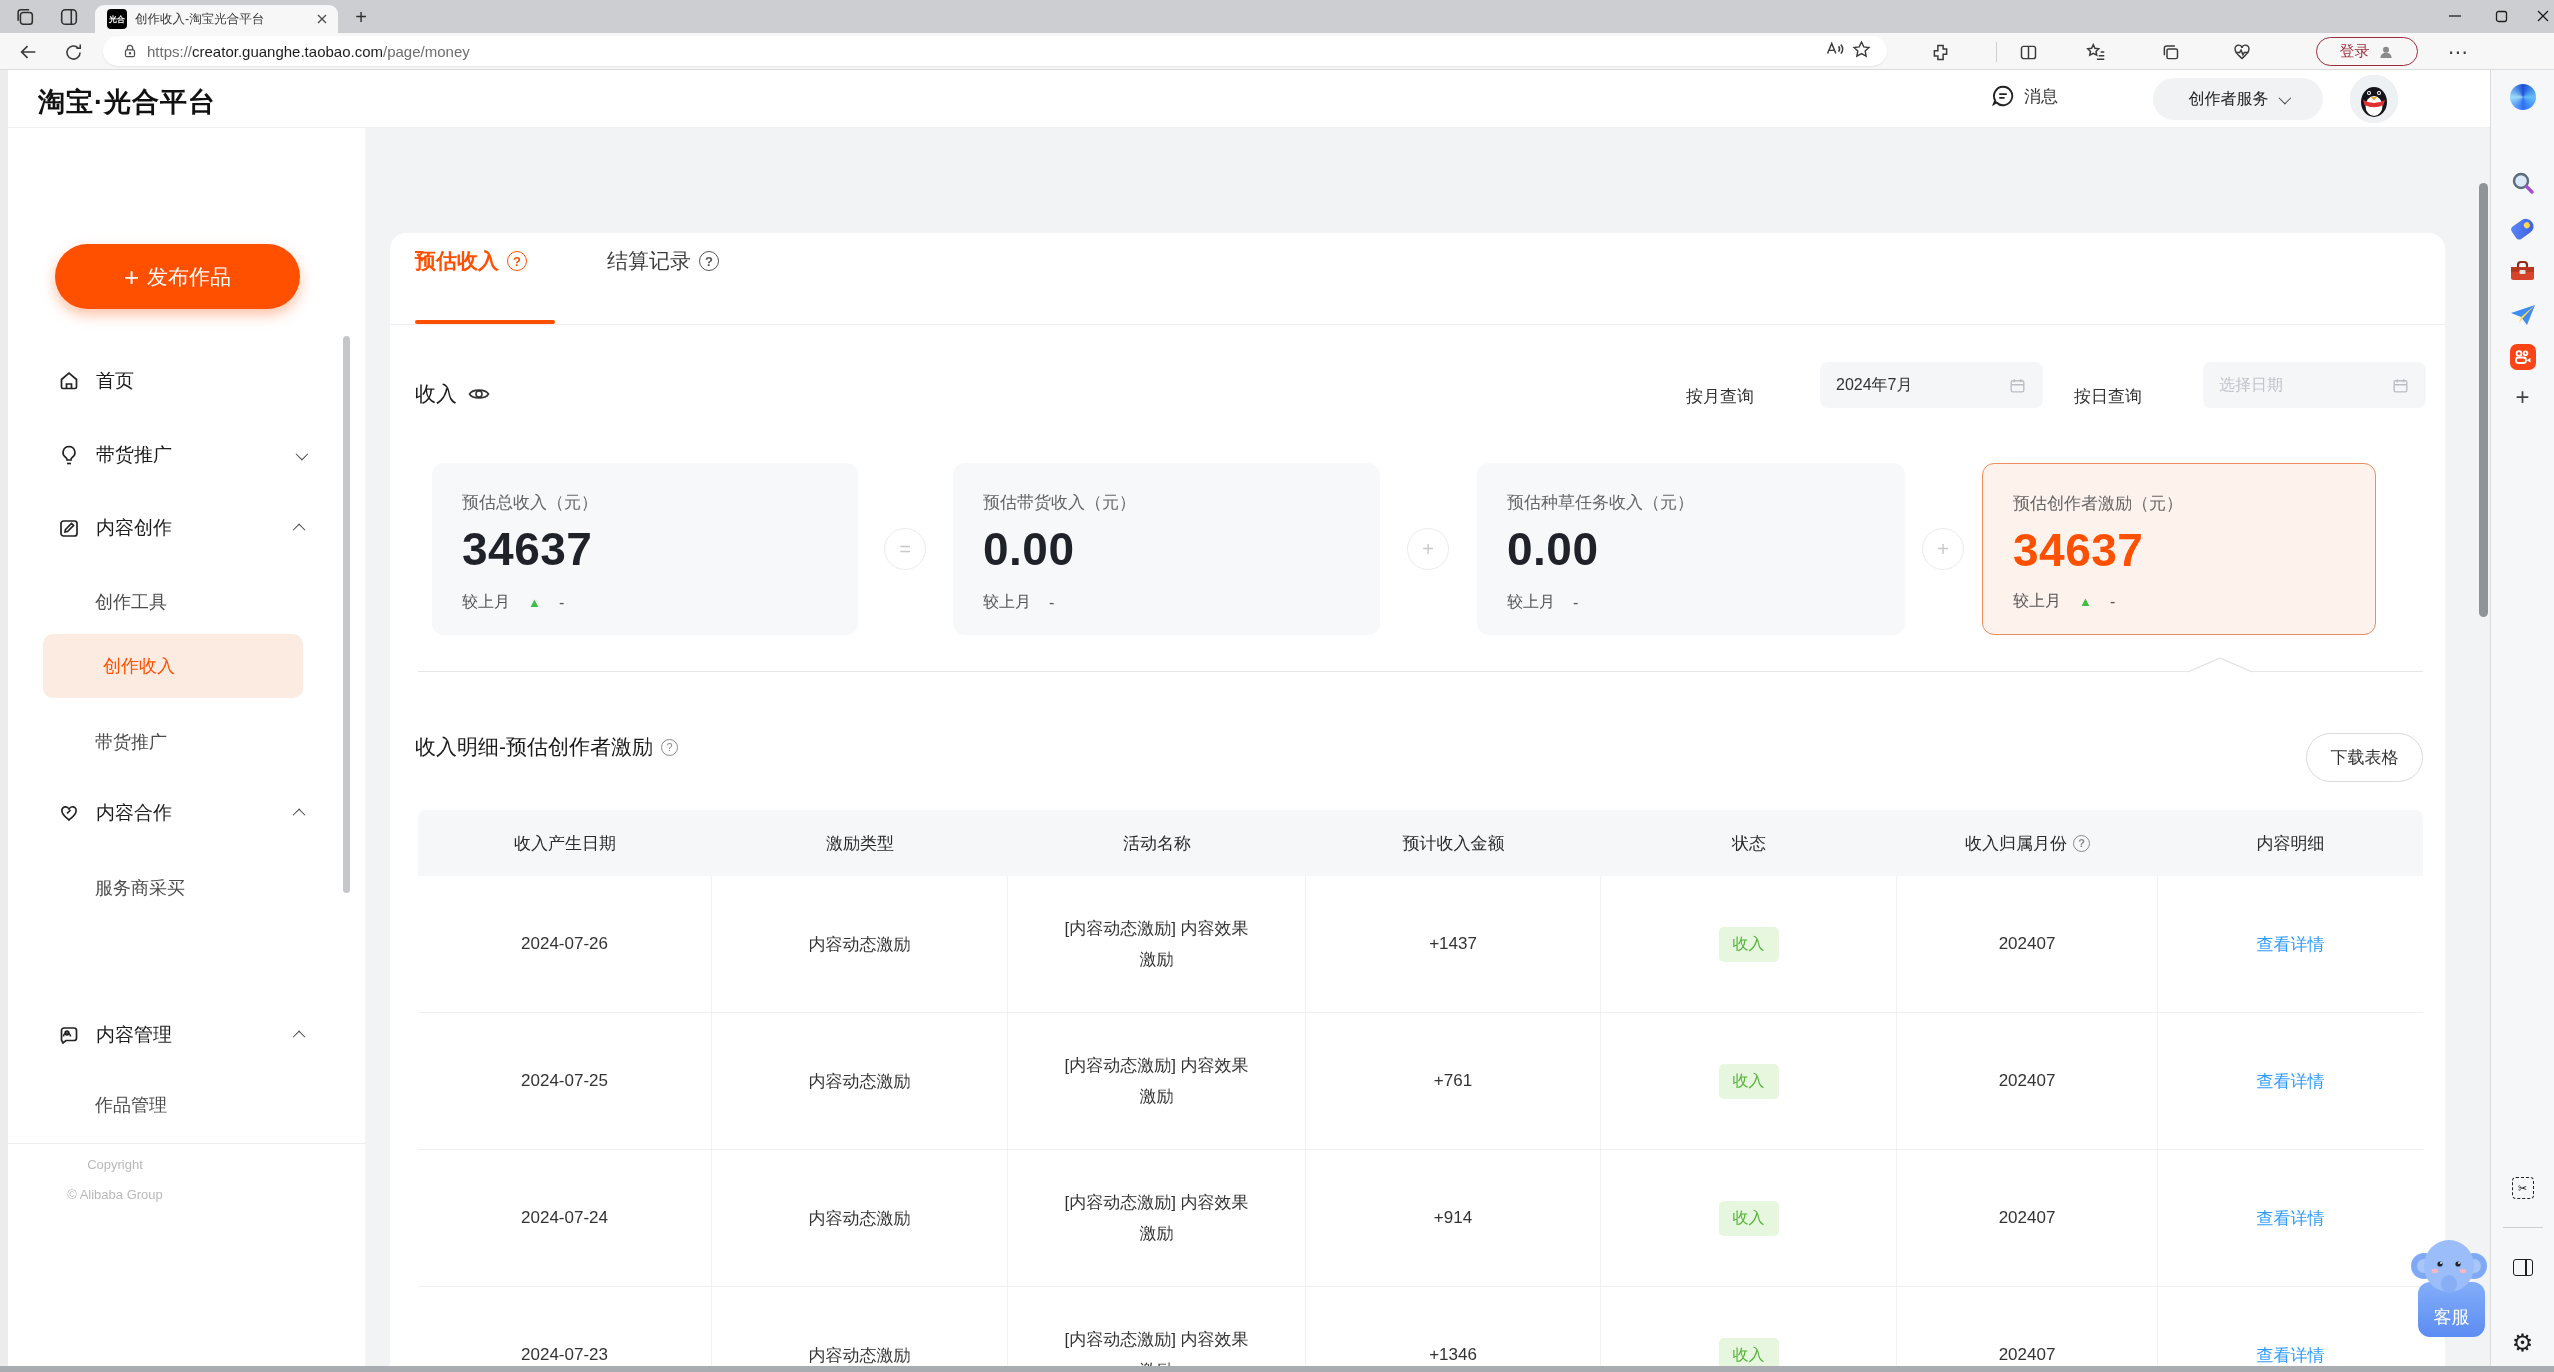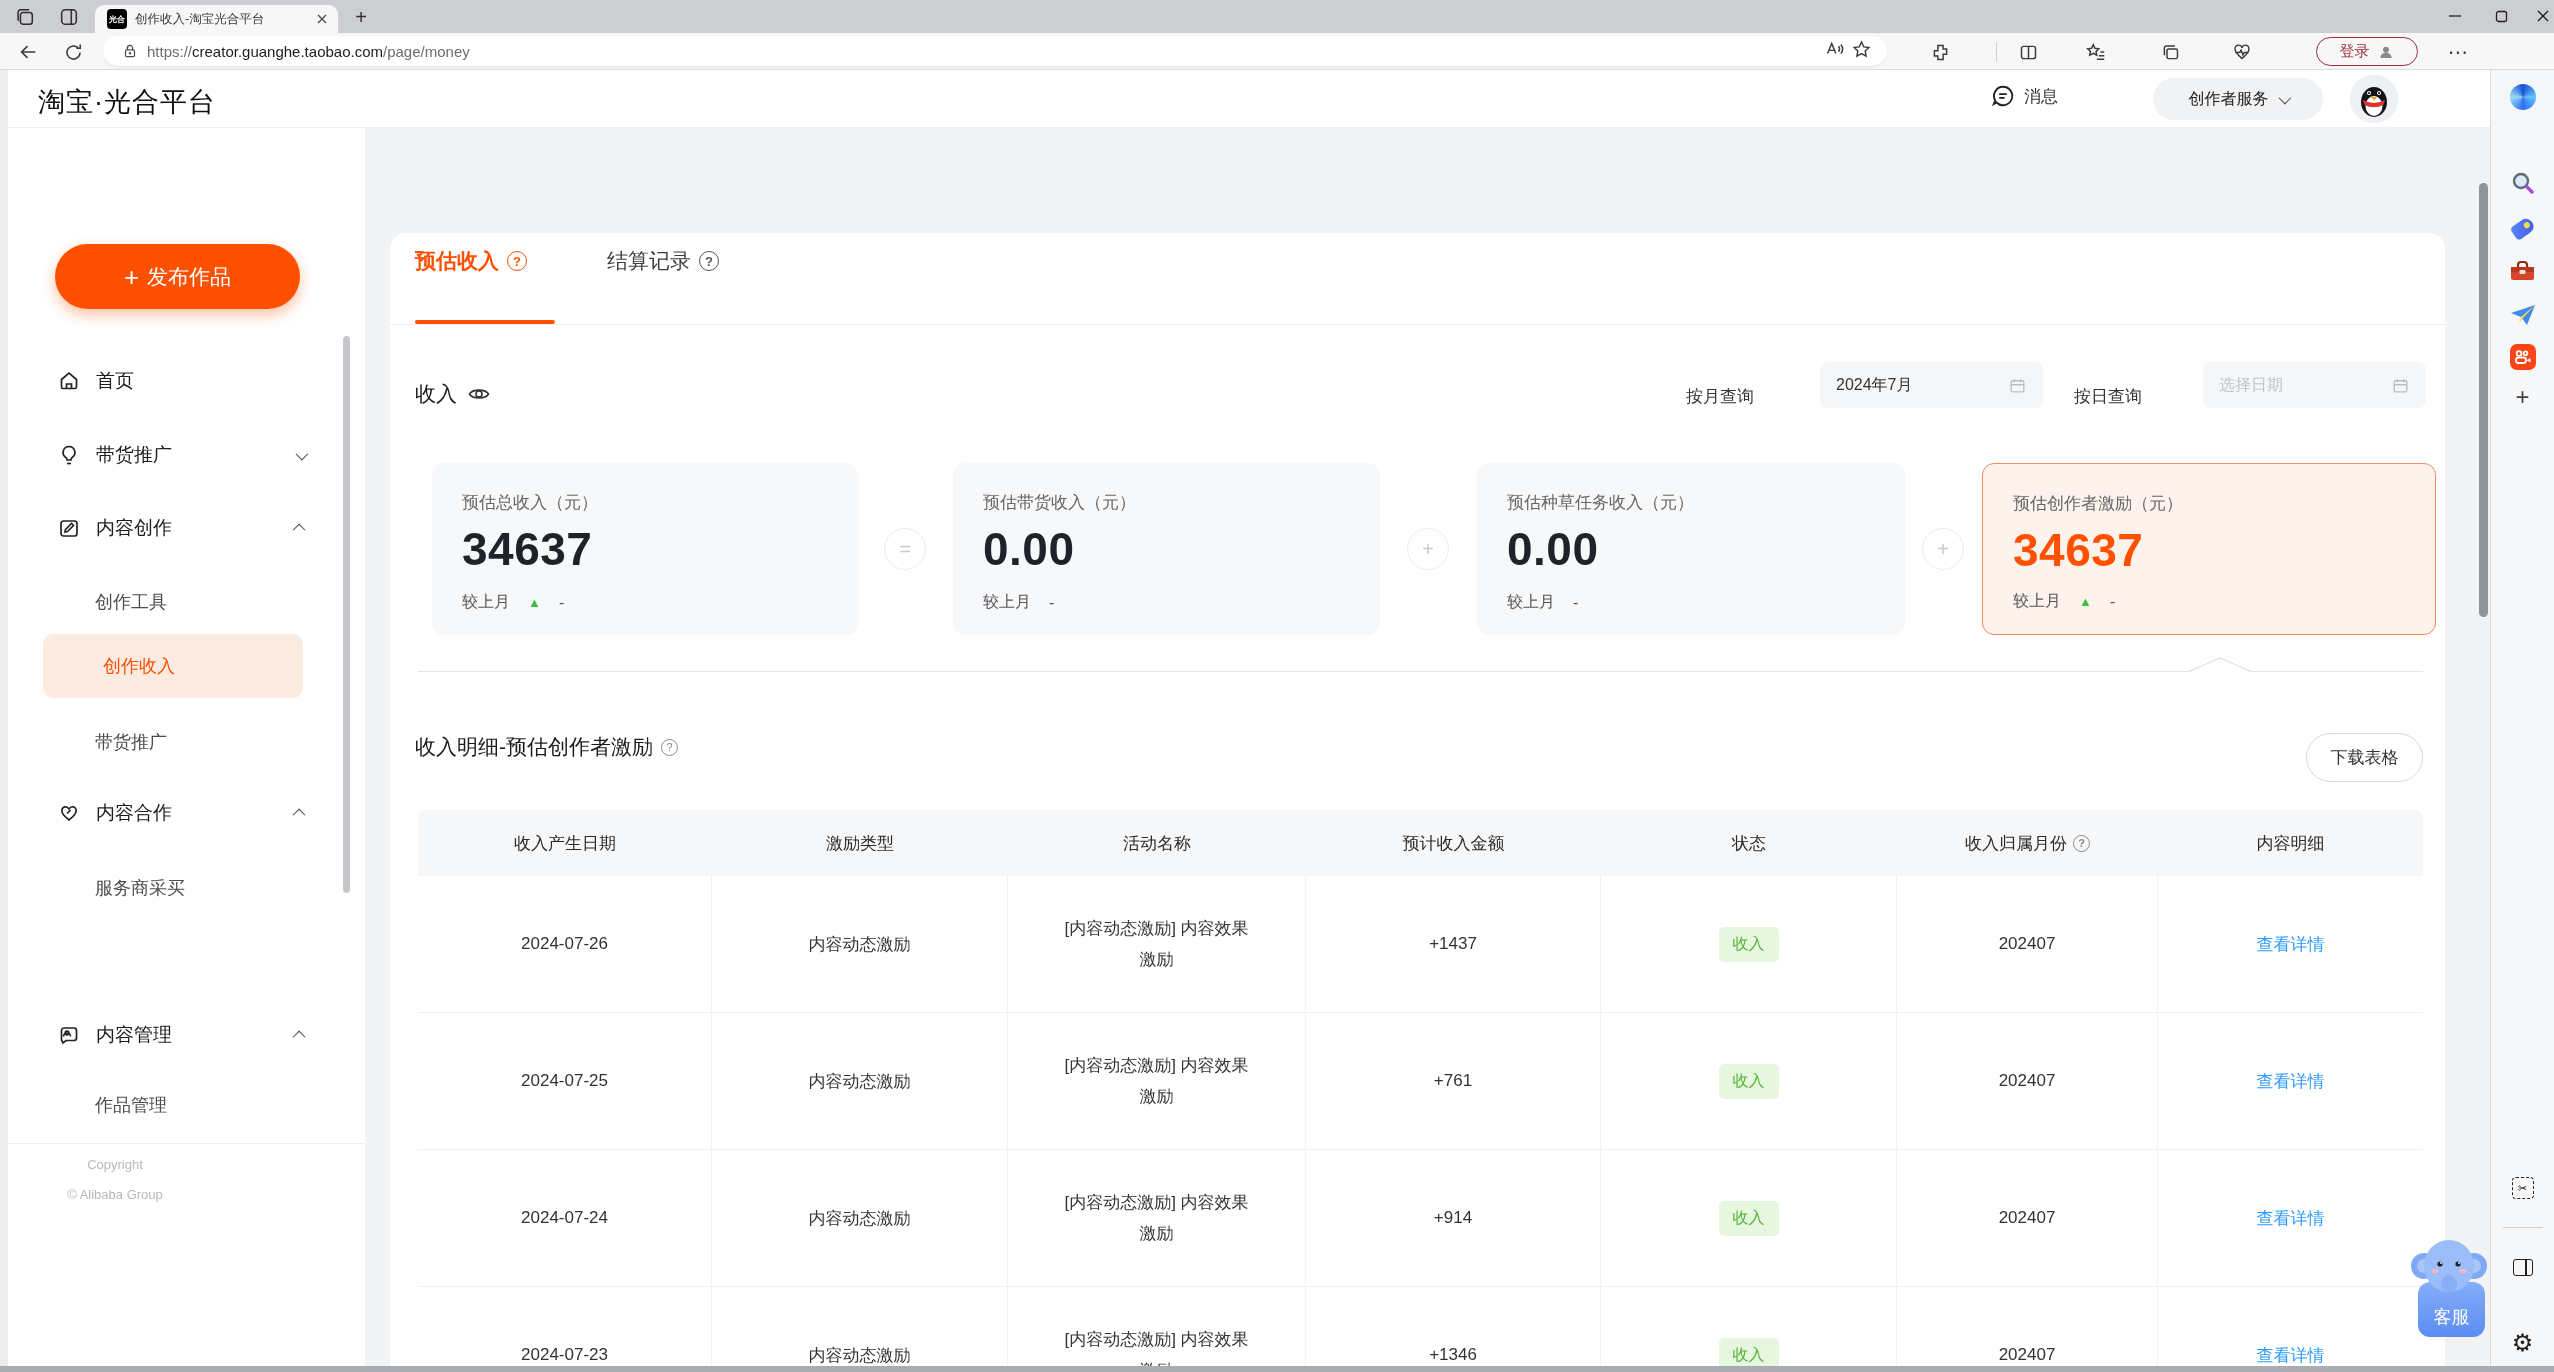--- a/index.html
+++ b/index.html
@@ -27,21 +27,21 @@
   .login { position:absolute; left:2316px; top:4px; width:102px; height:29px; border:1.5px solid #9b2c3b; border-radius:15px; display:flex; align-items:center; justify-content:center; gap:7px; }
   .login span { color:#9b2c3b; font-size:15px; }
 
   
   .lframe { position:absolute; left:0; top:70px; width:8px; height:1296px; background:#ececec; }
   .bframe { position:absolute; left:0; top:1366px; width:2554px; height:6px; background:#a9adb2; }
 
   
   .page { position:absolute; left:8px; top:70px; width:2482px; height:1296px; background:#f2f3f5; overflow:hidden; }
   .site-header { position:absolute; left:0; top:0; width:2482px; height:58px; background:#fff; border-bottom:1px solid #f0f0f0; }
-  .logo { position:absolute; left:30px; top:14px; font-size:27px; font-weight:normal; color:#111; letter-spacing:1px; }
+  .logo { position:absolute; left:30px; top:14px; font-size:27px; font-weight:bold; color:#111; letter-spacing:1px; }
   .msg { position:absolute; left:1982px; top:13px; display:flex; align-items:center; gap:8px; color:#333; cursor:pointer; }
   .msg span { font-size:17px; }
   .svc { position:absolute; left:2145px; top:8px; width:170px; height:42px; background:#f1f2f4; border-radius:21px; display:flex; align-items:center; justify-content:center; gap:10px; cursor:pointer; }
   .svc span { font-size:16px; color:#222; }
   .avatar { position:absolute; left:2342px; top:5px; width:48px; height:48px; border-radius:50%; background:#dfe3e8; overflow:hidden; cursor:pointer; }
   .chev { display:inline-block; width:9px; height:9px; border-right:1.8px solid #444; border-bottom:1.8px solid #444; }
   .chev.down { transform:rotate(45deg) translateY(-2px); }
   .chev.up { transform:rotate(-135deg) translateY(-2px); }
 
   
@@ -413,21 +413,21 @@
       <div class="op" style="left:1017px;">+</div>
       <div class="stat" style="left:1087px;width:428px;">
         <div class="ti">预估种草任务收入（元）</div>
         <div class="va">0.00</div>
         <div class="cmp">
             <span>较上月</span>
             <span>-</span>
           </div>
       </div>
       <div class="op" style="left:1532px;">+</div>
-      <div class="stat hl" style="left:1592px;width:454px;">
+      <div class="stat hl" style="left:1592px;width:394px;">
         <div class="ti">预估创作者激励（元）</div>
         <div class="va">34637</div>
         <div class="cmp">
             <span>较上月</span>
             <span class="tri">▲</span>
             <span>-</span>
           </div>
       </div>
 
       <div class="notch-line"></div>

